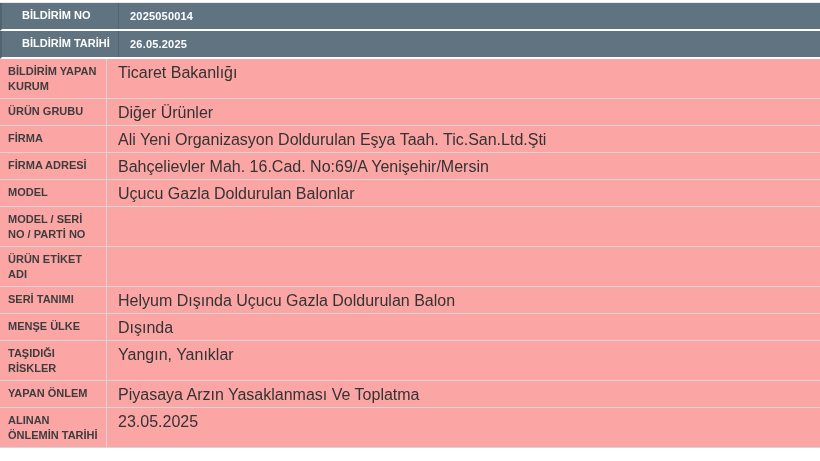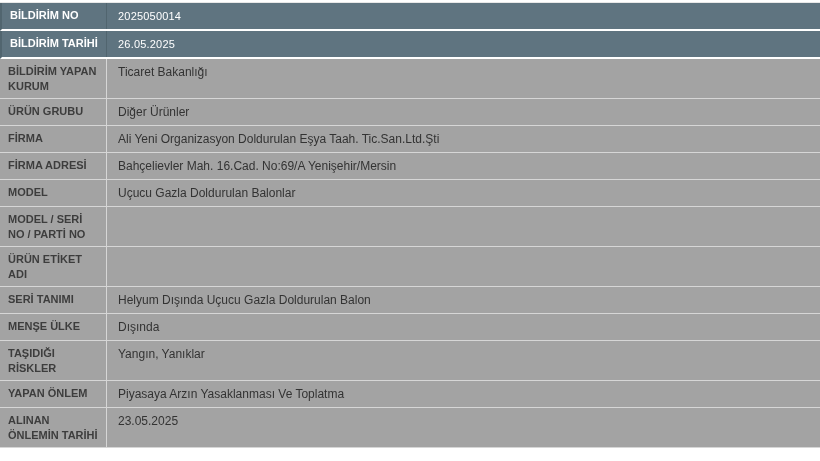--- a/index.html
+++ b/index.html
@@ -13,37 +13,37 @@
   * { box-sizing: border-box; }
   html, body { margin: 0; padding: 0; }
   body {
     width: 820px;
     min-height: 461px;
     background: #ffffff;
     font-family: "Liberation Sans", sans-serif;
     color: #333333;
   }
   .detail-table { margin-top: 2px; border-top: 1px solid #e8e8e8; }
-  .row { display: flex; border-bottom: 1px solid var(--row-border); background: #a3a3a3; }
+  .row { display: flex; border-bottom: 1px solid var(--row-border); background: #fca5a5; }
   .row .label {
     width: 107px; min-width: 107px;
     padding: 5px 5px 4px 8px;
     font-size: 11px; font-weight: bold; line-height: 15px;
     color: #3d3d3d;
     border-right: 1px solid var(--row-border);
   }
   .row .value {
     flex: 1;
     padding: 5px 12px 4px 11px;
-    font-size: 12px; line-height: 17px;
+    font-size: 16px; line-height: 17px;
     color: #333333;
   }
   .row.dark { background: var(--header-row-bg); border-bottom: 2px solid #ffffff; border-left: 2px solid var(--header-row-border); }
-  .row.dark .label { color: #ffffff; border-right-color: var(--header-row-border); width: 105px; min-width: 105px; }
-  .row.dark .value { color: #ffffff; font-size: 11px; font-weight: normal; letter-spacing: .2px; }
+  .row.dark .label { color: #ffffff; border-right-color: var(--header-row-border); width: 105px; min-width: 105px; margin-left: 12px; }
+  .row.dark .value { color: #ffffff; font-size: 11px; font-weight: bold; letter-spacing: .2px; }
 </style>
 </head>
 <body>
 
 <div class="detail-table">
   <div class="row dark">
     <div class="label">BİLDİRİM NO</div>
     <div class="value">2025050014</div>
   </div>
   <div class="row dark">

